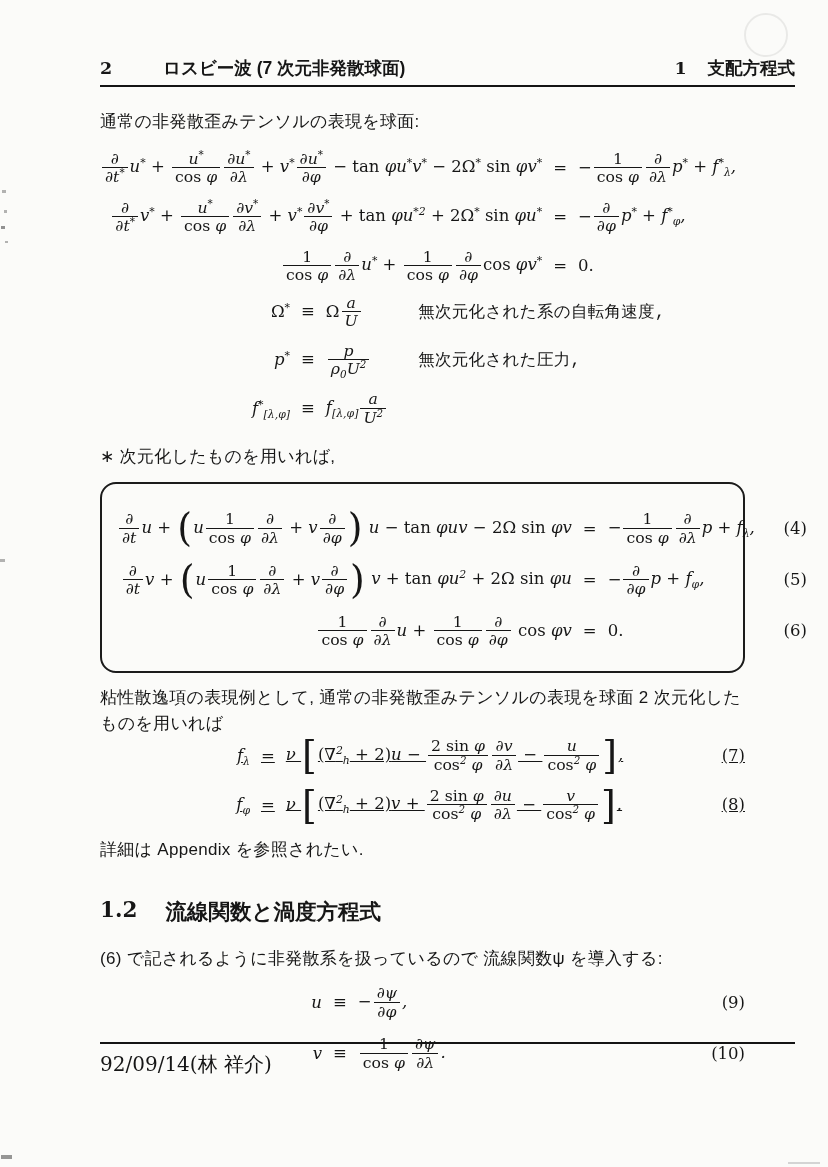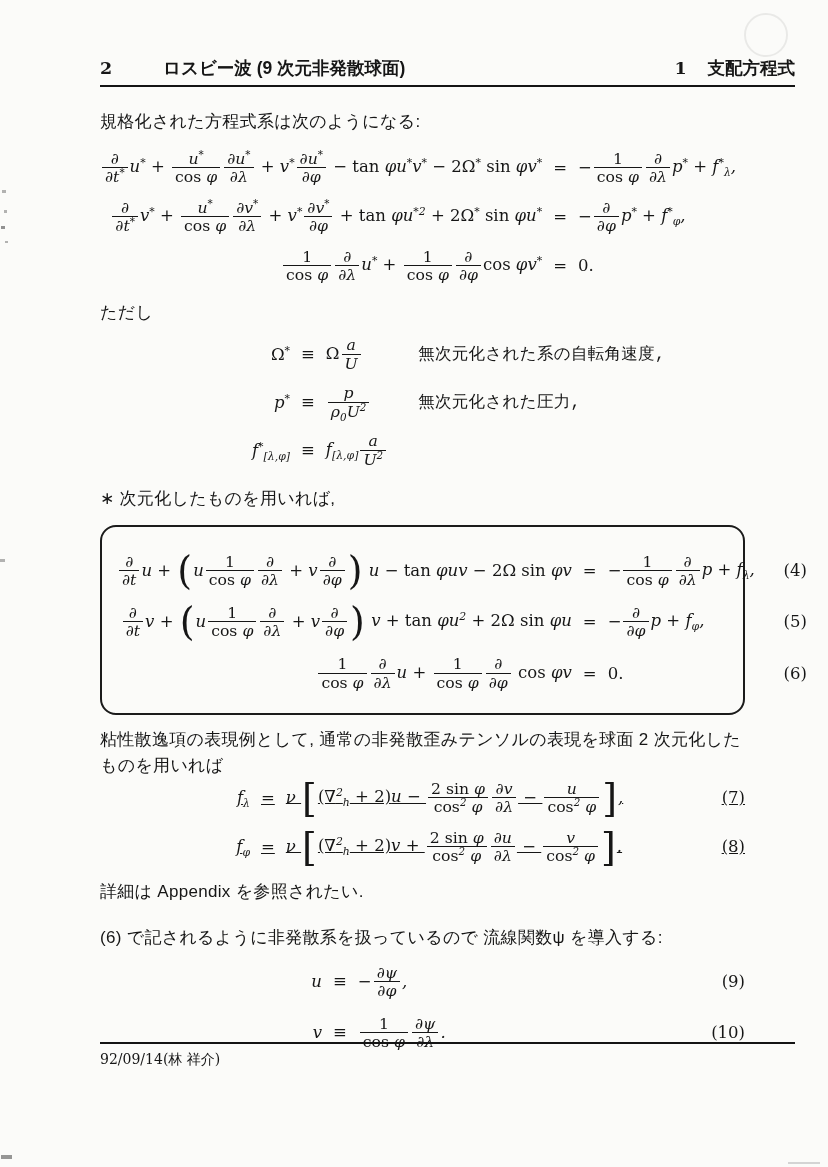--- a/index.html
+++ b/index.html
@@ -19,21 +19,21 @@
     margin-top:56px;
     display:flex;justify-content:space-between;align-items:baseline;
     font-weight:bold;font-size:17.5px;
   }
   .h-left .pgnum{margin-right:46px;font-family:"DejaVu Serif",serif;}
   .h-right .secnum{margin-right:16px;font-family:"DejaVu Serif",serif;}
   .hrule{margin-top:5px;height:2.2px;background:#141414;}
   .footer{position:absolute;left:100px;right:33px;top:1042px;}
   .frule{height:2.3px;background:#141414;}
   .frow{display:flex;justify-content:space-between;align-items:baseline;margin-top:7px;padding-right:38px;}
-  .fdate{font-family:"DejaVu Serif","Liberation Serif",serif;font-size:14px;}
+  .fdate{font-family:"DejaVu Serif","Liberation Serif",serif;font-size:20px;}
   .fpath{font-family:"DejaVu Sans Mono","Liberation Mono",monospace;font-weight:bold;font-size:14.5px;}
   
   .p{margin:0;font-size:17px;line-height:1.55;letter-spacing:0.3px;width:645px;}
   .p-intro{margin-top:22px;}
   .p-where{margin-top:16px;}
   .p-omit{margin-top:18px;}
   .p-visc{margin-top:12px;}
   .p-appx{margin-top:14px;}
   .p-stream{margin-top:20px;}
   .subsec{margin-top:34px;display:flex;gap:28px;font-weight:bold;font-size:21.5px;}
@@ -85,47 +85,46 @@
   <div class="speck sp2"></div>
   <div class="speck sp3"></div>
   <div class="speck sp4"></div>
   <div class="speck sp5"></div>
   <div class="speck sp6"></div>
   <div class="speck sp7"></div>
 
   <div class="header">
     <span class="h-left">
       <span class="pgnum">2</span>
-      <span>ロスビー波 (9 次元非発散球面)</span>
+      <span>ロスビー波 (7 次元非発散球面)</span>
     </span>
     <span class="h-right">
       <span class="secnum">1</span>
       <span>支配方程式</span>
     </span>
   </div>
   <div class="hrule"></div>
 
-  <p class="p p-intro">規格化された方程式系は次のようになる:</p>
+  <p class="p p-intro">通常の非発散歪みテンソルの表現を球面:</p>
 
   <div class="eqgrid" id="b1">
       <span class="cell l"><span class="fr"><span class="fn">∂</span><span class="fd">∂t<sup>*</sup></span></span><span class="ms">u<sup>*</sup> + </span><span class="fr"><span class="fn">u<sup>*</sup></span><span class="fd"><span class="rm">cos </span>φ</span></span><span class="fr"><span class="fn">∂u<sup>*</sup></span><span class="fd">∂λ</span></span><span class="ms"> + v<sup>*</sup></span><span class="fr"><span class="fn">∂u<sup>*</sup></span><span class="fd">∂φ</span></span><span class="ms"> − <span class="rm">tan </span>φu<sup>*</sup>v<sup>*</sup> − <span class="rm">2Ω</span><sup>*</sup> <span class="rm">sin </span>φv<sup>*</sup></span></span>
       <span class="cell rel">=</span>
       <span class="cell r"><span class="ms">−</span><span class="fr"><span class="fn"><span class="rm">1</span></span><span class="fd"><span class="rm">cos </span>φ</span></span><span class="fr"><span class="fn">∂</span><span class="fd">∂λ</span></span><span class="ms">p<sup>*</sup> + f<sup>*</sup><sub>λ</sub>,</span></span>
       <span class="cell num"></span>
       <span class="cell l"><span class="fr"><span class="fn">∂</span><span class="fd">∂t<sup>*</sup></span></span><span class="ms">v<sup>*</sup> + </span><span class="fr"><span class="fn">u<sup>*</sup></span><span class="fd"><span class="rm">cos </span>φ</span></span><span class="fr"><span class="fn">∂v<sup>*</sup></span><span class="fd">∂λ</span></span><span class="ms"> + v<sup>*</sup></span><span class="fr"><span class="fn">∂v<sup>*</sup></span><span class="fd">∂φ</span></span><span class="ms"> + <span class="rm">tan </span>φu<sup>*2</sup> + <span class="rm">2Ω</span><sup>*</sup> <span class="rm">sin </span>φu<sup>*</sup></span></span>
       <span class="cell rel">=</span>
       <span class="cell r"><span class="ms">−</span><span class="fr"><span class="fn">∂</span><span class="fd">∂φ</span></span><span class="ms">p<sup>*</sup> + f<sup>*</sup><sub>φ</sub>,</span></span>
       <span class="cell num"></span>
       <span class="cell l"><span class="fr"><span class="fn"><span class="rm">1</span></span><span class="fd"><span class="rm">cos </span>φ</span></span><span class="fr"><span class="fn">∂</span><span class="fd">∂λ</span></span><span class="ms">u<sup>*</sup> + </span><span class="fr"><span class="fn"><span class="rm">1</span></span><span class="fd"><span class="rm">cos </span>φ</span></span><span class="fr"><span class="fn">∂</span><span class="fd">∂φ</span></span><span class="ms"><span class="rm">cos </span>φv<sup>*</sup></span></span>
       <span class="cell rel">=</span>
       <span class="cell r"><span class="ms"><span class="rm">0.</span></span></span>
       <span class="cell num"></span>
     </div>
 
-  <p class="p p-where">ただし</p>
 
   <div class="eqgrid" id="defs">
       <span class="cell l"><span class="ms"><span class="rm">Ω</span><sup>*</sup></span></span>
       <span class="cell rel">≡</span>
       <span class="cell r"><span class="ms"><span class="rm">Ω</span></span><span class="fr"><span class="fn">a</span><span class="fd">U</span></span></span>
       <span class="cell desc">無次元化された系の自転角速度,</span>
       <span class="cell l"><span class="ms">p<sup>*</sup></span></span>
       <span class="cell rel">≡</span>
       <span class="cell r"><span class="fr"><span class="fn">p</span><span class="fd">ρ<sub>0</sub>U<sup>2</sup></span></span></span>
       <span class="cell desc">無次元化された圧力,</span>
@@ -161,20 +160,24 @@
       <span class="cell r"><span class="ms">ν </span><span class="bp">[</span><span class="ms"><span class="rm">(∇</span><sup>2</sup><sub>h</sub><span class="rm"> + 2)</span>u − </span><span class="fr"><span class="fn"><span class="rm">2 sin </span>φ</span><span class="fd"><span class="rm">cos</span><sup>2</sup> φ</span></span><span class="fr"><span class="fn">∂v</span><span class="fd">∂λ</span></span><span class="ms"> − </span><span class="fr"><span class="fn">u</span><span class="fd"><span class="rm">cos</span><sup>2</sup> φ</span></span><span class="bp">]</span><span class="ms">,</span></span>
       <span class="cell num">(7)</span>
       <span class="cell l"><span class="ms">f<sub>φ</sub></span></span>
       <span class="cell rel">=</span>
       <span class="cell r"><span class="ms">ν </span><span class="bp">[</span><span class="ms"><span class="rm">(∇</span><sup>2</sup><sub>h</sub><span class="rm"> + 2)</span>v + </span><span class="fr"><span class="fn"><span class="rm">2 sin </span>φ</span><span class="fd"><span class="rm">cos</span><sup>2</sup> φ</span></span><span class="fr"><span class="fn">∂u</span><span class="fd">∂λ</span></span><span class="ms"> − </span><span class="fr"><span class="fn">v</span><span class="fd"><span class="rm">cos</span><sup>2</sup> φ</span></span><span class="bp">]</span><span class="ms">.</span></span>
       <span class="cell num">(8)</span>
     </div>
 
   <p class="p p-appx">詳細は Appendix を参照されたい.</p>
 
+  <div class="subsec">
+    <span class="n">1.2</span>
+    <span>流線関数と渦度方程式</span>
+  </div>
 
   <p class="p p-stream">(6) で記されるように非発散系を扱っているので 流線関数ψ を導入する:</p>
 
   <div class="eqgrid" id="stream">
       <span class="cell l"><span class="ms">u</span></span>
       <span class="cell rel">≡</span>
       <span class="cell r"><span class="ms">−</span><span class="fr"><span class="fn">∂ψ</span><span class="fd">∂φ</span></span><span class="ms">,</span></span>
       <span class="cell num">(9)</span>
       <span class="cell l"><span class="ms">v</span></span>
       <span class="cell rel">≡</span>

